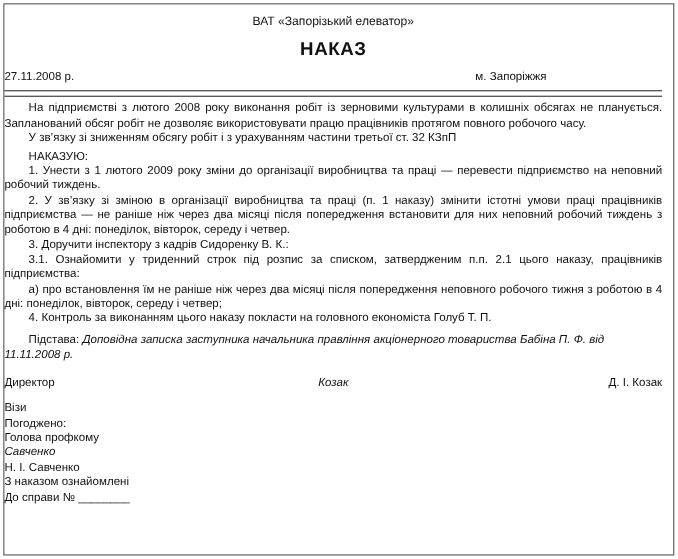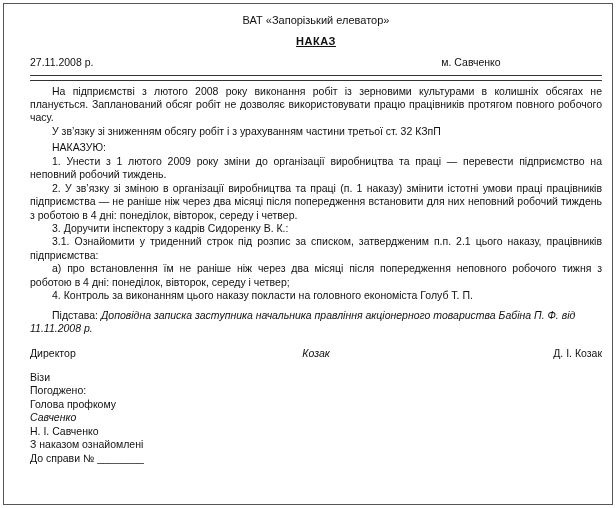--- a/index.html
+++ b/index.html
@@ -9,29 +9,29 @@
     height: 508px;
     background: #ffffff;
     overflow: hidden;
   }
   * { box-sizing: border-box; }
   .page {
     position: absolute;
     left: 3px; top: 3px; right: 3px; bottom: 3px;
     border: 1px solid #555;
     background: #fff;
-    padding: 7px 10px 5px 26px;
+    padding: 7px 10px 5px 0;
     font-family: "Liberation Sans", sans-serif;
     font-size: 10.5px;
     line-height: 1.28;
     color: #111;
   }
   .center { text-align: center; }
   .company { font-size: 11px; margin: 2px 0 0 0; }
-  .doc-title { font-size: 11px; font-weight: bold; margin: 7px 0 8px 0; letter-spacing: .5px; text-decoration: underline; }
+  .doc-title { font-size: 17px; font-weight: bold; margin: 7px 0 8px 0; letter-spacing: .5px; }
   .meta-row {
     display: flex;
     align-items: flex-start;
     margin: 0 0 5px 0;
     gap: 48px;
   }
   .meta-row .cell { flex: 1 1 0; }
   .meta-row .left  { text-align: left; }
   .meta-row .mid   { text-align: center; }
   .meta-row .right { text-align: right; }
@@ -66,21 +66,21 @@
 <body>
 
 <div class="page">
 
   <p class="center company">ВАТ «Запорізький елеватор»</p>
 
   <p class="center doc-title">НАКАЗ</p>
 
   <div class="meta-row">
     <span class="cell left">27.11.2008 р.</span>
-    <span class="cell mid">м. Савченко</span>
+    <span class="cell mid">м. Запоріжжя</span>
   </div>
 
   <div class="rule"></div>
 
 
   <div class="rule"></div>
 
   <div class="body-text">
     <p class="first-para">На підприємстві з лютого 2008 року виконання робіт із зерновими культурами в колишніх обсягах не планується. Запланований обсяг робіт не дозволяє використовувати працю працівників протягом повного робочого часу.</p>
     <p>У зв’язку зі зниженням обсягу робіт і з урахуванням частини третьої ст. 32 КЗпП</p>

